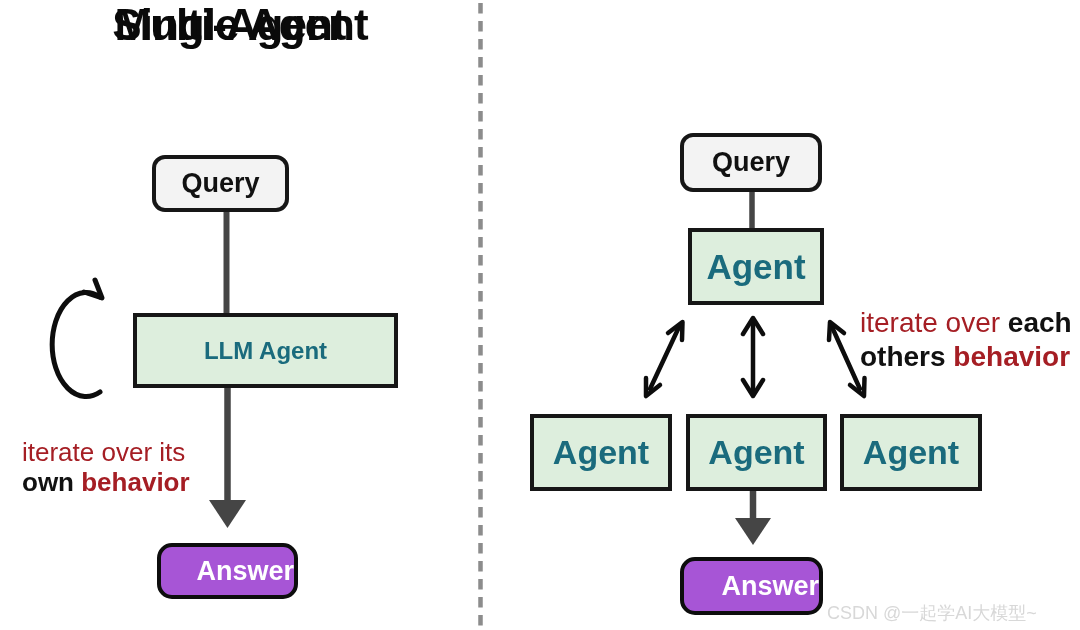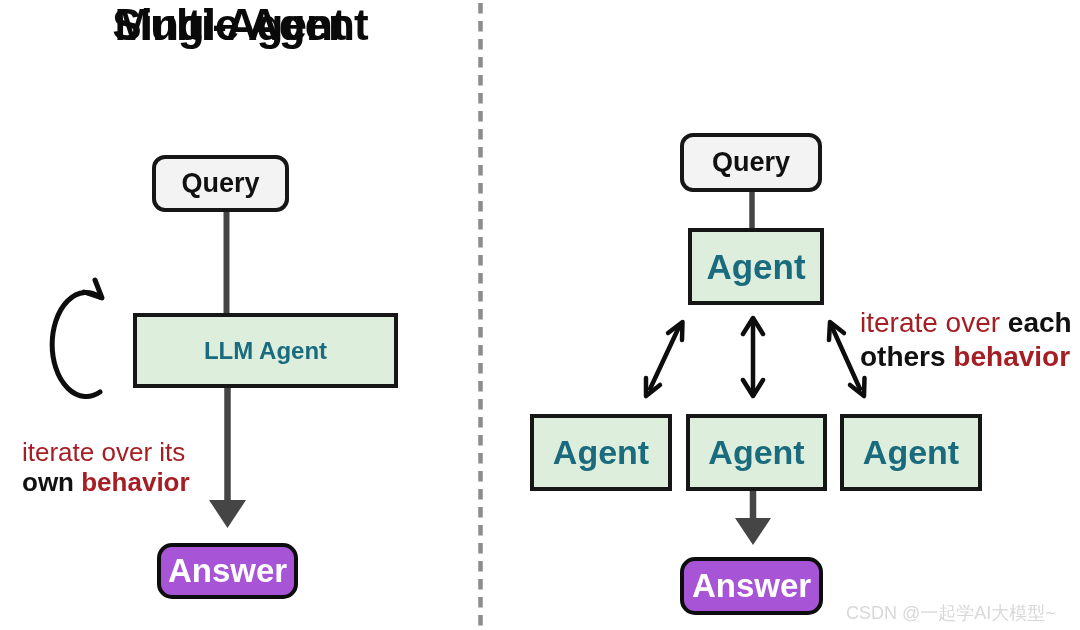--- a/index.html
+++ b/index.html
@@ -30,21 +30,21 @@
     color:var(--ink, #0d0d0d);
   }
   .green {
     background:var(--green-bg, #ddeedd);
     border:4.5px solid var(--box-border, #141414);
     color:var(--teal, #1a6b7d); font-weight:700;text-align:center;
   }
   .purple {
     background:var(--purple, #a755d6);
     border:4.5px solid #0d0d0d; border-radius:15px;
-    font-size:33px; font-weight:700; color:var(--answer-text, #ffffff);
+    font-size:27px; font-weight:700; color:var(--answer-text, #ffffff);justify-content:flex-end;
   }
 
   .query-left   { left:152px; top:155px; width:137px; height:57px; }
   .llm-agent    { left:96px; top:313px; width:265px; height:75px; font-size:24px;margin-left:37px; }
   .answer-left  { left:157px; top:543px; width:141px; height:56px; }
 
   .query-right  { left:680px; top:133px; width:142px; height:59px; }
   .agent-top    { left:688px; top:228px; width:136px; height:77px; font-size:35px; }
   .worker-1     { left:530px; top:414px; width:142px; height:77px; font-size:34px; }
   .worker-2     { left:686px; top:414px; width:141px; height:77px; font-size:34px; }
@@ -53,21 +53,21 @@
 
   .note { position:absolute; z-index:2; line-height:1.14; white-space:nowrap; }
   .note-left  { left:22px;  top:438px; font-size:26px; text-align:left; }
   .note-right { left:860px; top:306px; width:204px; font-size:28px; text-align:center; line-height:1.2; }
   .note .red  { color:var(--note-red, #a51e24); font-weight:400; }
   .note .red-b{ color:var(--note-red, #a51e24); font-weight:700; }
   .note .blk-b{ color:var(--ink, #111111); font-weight:700; }
 
   .watermark {
     position:absolute; z-index:2; left:827px; top:601px;
-    font-size:18px; color:var(--watermark-gray, #d8d8d8); white-space:nowrap;margin-left:19px;
+    font-size:18px; color:var(--watermark-gray, #d8d8d8); white-space:nowrap;
   }
 
   .stroke-dark  { stroke:var(--arrow-gray, #454545); fill:none; }
   .fill-dark    { fill:var(--arrow-gray, #454545); }
   .stroke-black { stroke:var(--arrow-black, #0d0d0d); fill:none;
                   stroke-linecap:round; stroke-linejoin:round; }
   .divider-line { stroke:var(--divider-gray, #8c8c8c); }
 </style>
 </head>
 <body>

